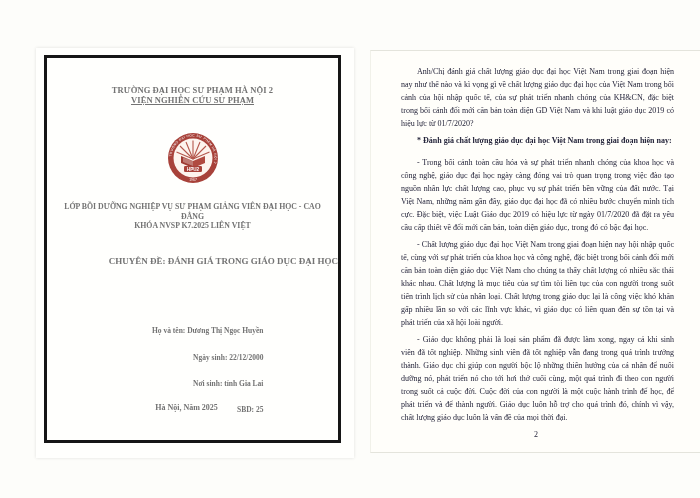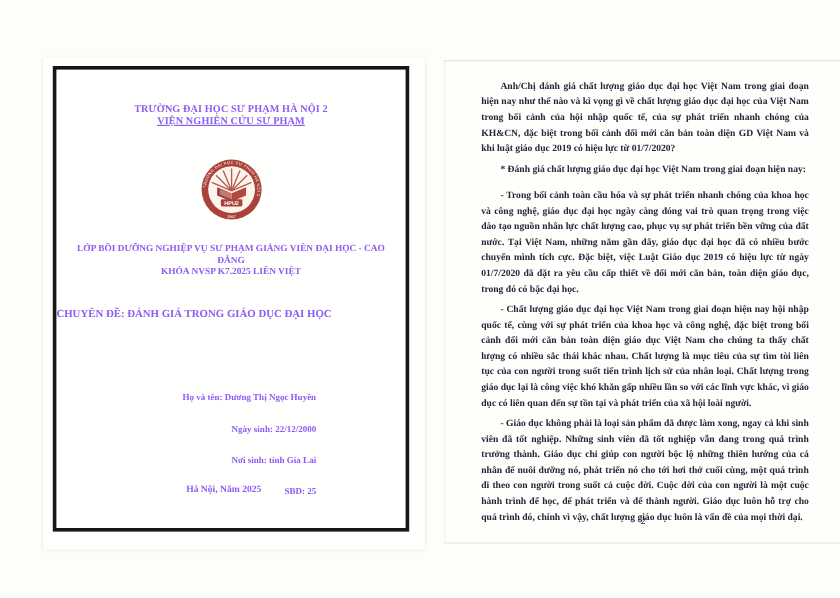--- a/index.html
+++ b/index.html
@@ -10,33 +10,33 @@
   }
   
   .cover-page{
     position:absolute;left:36px;top:48px;width:318px;height:410px;
     background:#fffffd;box-shadow:0 0 3px rgba(0,0,0,.12);
   }
   .cover-border{
     position:absolute;left:8px;top:7px;right:13px;bottom:15px;
     border:3px solid #161616;
   }
-  .cover-inner{position:absolute;inset:0;color:#8b5cf6;}
+  .cover-inner{position:absolute;inset:0;color:#737373;}
   .cover-title{
     position:absolute;top:27px;left:0;right:0;text-align:center;
     font-weight:bold;font-size:8.5px;line-height:10px;letter-spacing:.1px;
   }
   .cover-title .underlined{text-decoration:underline;}
   .logo-wrap{position:absolute;top:74px;left:0;right:0;text-align:center;}
   .course-block{
     position:absolute;top:144px;left:6px;right:6px;text-align:center;
     font-weight:bold;font-size:7.8px;line-height:9.5px;
   }
   .topic-line{
-    position:absolute;top:198px;left:0;right:0;text-align:left;
+    position:absolute;top:198px;left:0;right:0;text-align:right;
     font-weight:bold;font-size:9px;
   }
   .student-block{
     position:absolute;top:252px;left:105px;
     font-weight:bold;font-size:7.5px;line-height:8.7px;white-space:pre;text-align:right;
   }
   .cover-footer{
     position:absolute;top:345px;left:0;right:12px;text-align:center;
     font-weight:bold;font-size:8px;
   }
@@ -44,21 +44,21 @@
   .content-page{
     position:absolute;left:370px;top:50px;width:330px;height:401px;
     background:#fffefa;
     border-top:1px solid #e4e4dc;border-bottom:1px solid #e4e4dc;
     border-left:1px solid #f1f1e9;
   }
   .content-text{
     position:absolute;top:14px;left:30px;right:27px;
     font-size:8px;line-height:13px;text-align:justify;color:#24243a;
   }
-  .content-text p{margin:0 0 4px 0;text-indent:16px;font-weight:bold;}
+  .content-text p{margin:0 0 4px 0;text-indent:16px;}
   .content-text p.bold{font-weight:bold;margin-top:2px;margin-bottom:9px;}
   .page-number{
     position:absolute;bottom:13px;left:0;right:0;text-align:center;
     font-size:8px;color:#24243a;
   }
 </style>
 </head>
 <body>
 
 <div class="cover-page">

